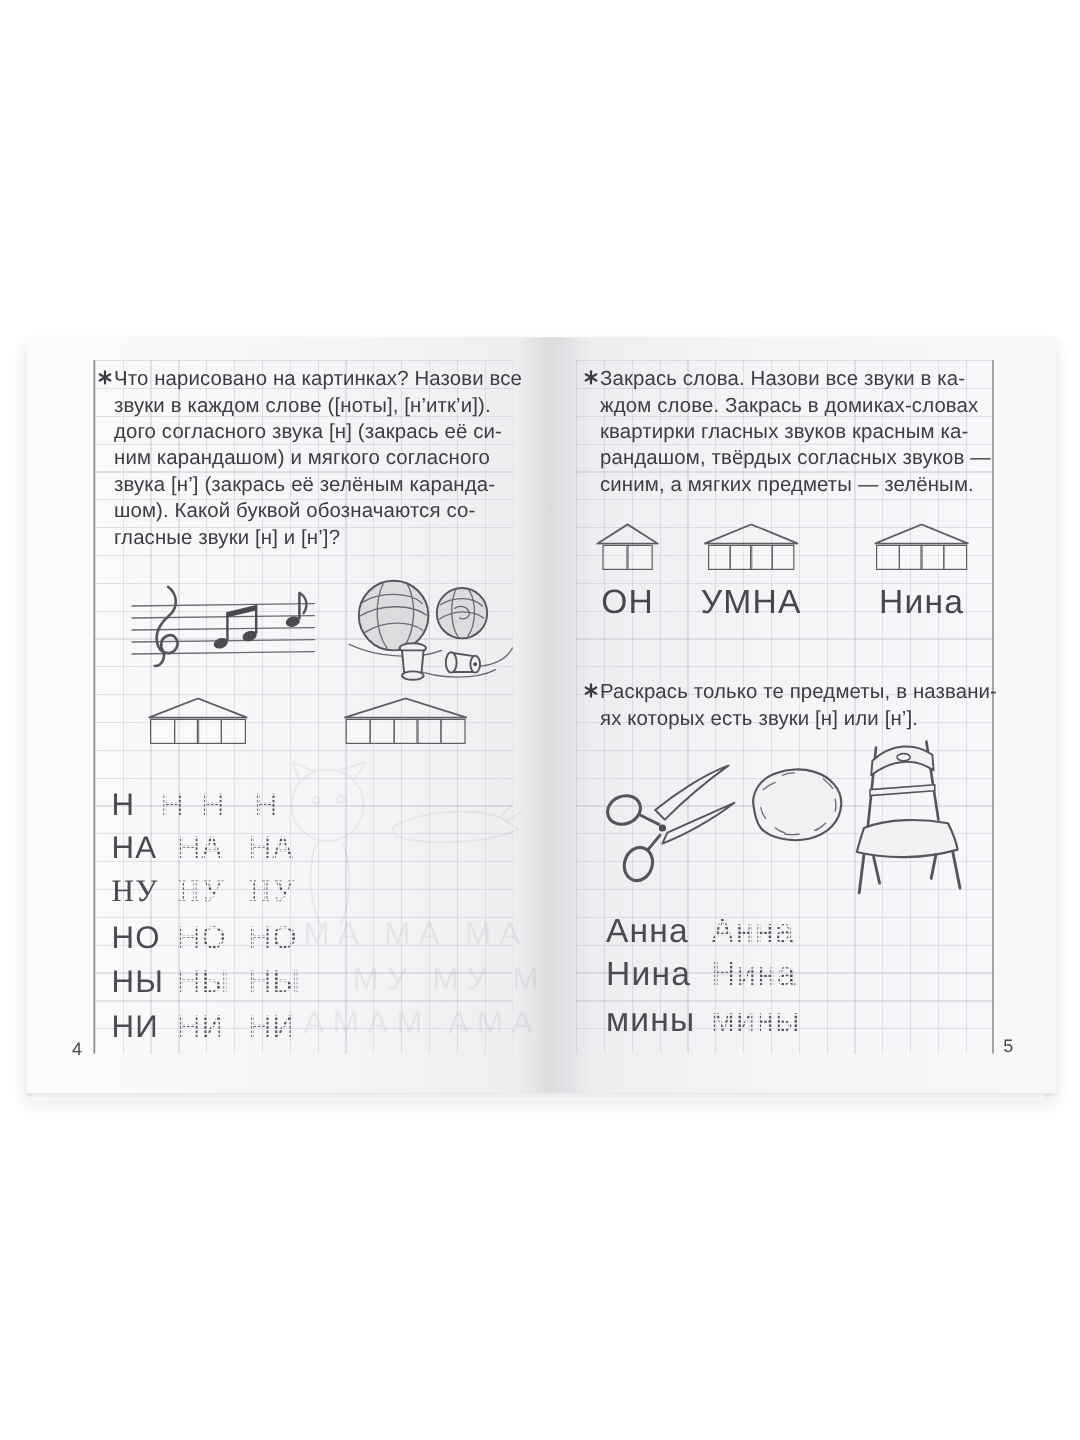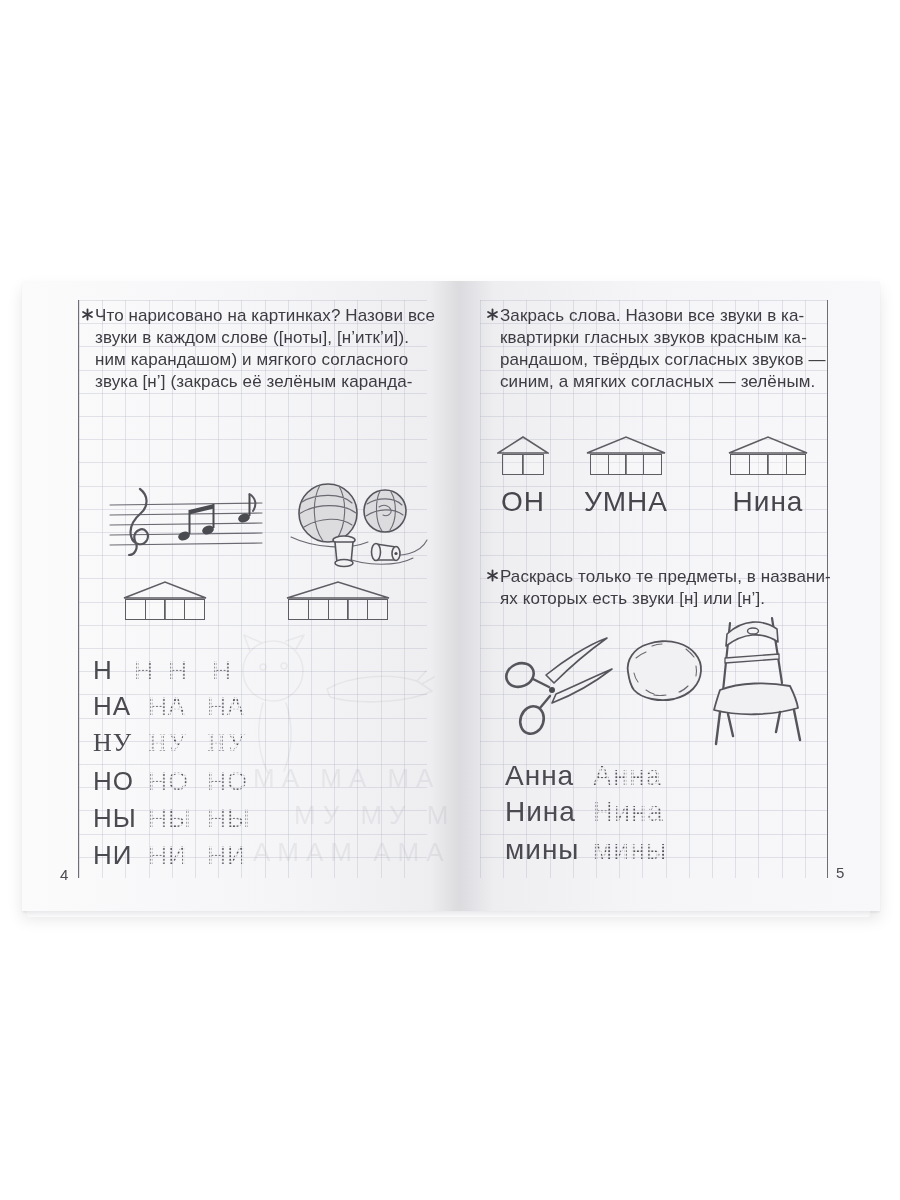--- a/index.html
+++ b/index.html
@@ -79,22 +79,25 @@
       <div class="grid-area grid-left"></div>
 
       <svg class="star" style="left:59px;top:27px" viewBox="0 0 14 14">
         <rect x="6" y="0.5" width="2" height="13" rx="1"></rect>
         <rect x="6" y="0.5" width="2" height="13" rx="1" transform="rotate(60 7 7)"></rect>
         <rect x="6" y="0.5" width="2" height="13" rx="1" transform="rotate(120 7 7)"></rect>
       </svg>
       <div class="task-lines" id="left-task-lines" style="left:73px;top:24px">
           <div class="tline">Что нарисовано на картинках? Назови все</div>
           <div class="tline">звуки в каждом слове ([ноты], [н’итк’и]).</div>
+          <div class="tline">дого согласного звука [н] (закрась её си-</div>
           <div class="tline">ним карандашом) и мягкого согласного</div>
           <div class="tline">звука [н’] (закрась её зелёным каранда-</div>
+          <div class="tline">шом). Какой буквой обозначаются со-</div>
+          <div class="tline">гласные звуки [н] и [н’]?</div>
         </div>
 
       <svg class="draw" style="left:78px;top:204px" width="170" height="82" viewBox="0 0 170 82">
         <g class="thin">
           <line x1="10" y1="20" x2="162" y2="18"></line>
             <line x1="10" y1="30" x2="162" y2="28"></line>
           <line x1="10" y1="40" x2="162" y2="38"></line>
             <line x1="10" y1="50" x2="162" y2="48"></line>
           <line x1="10" y1="60" x2="162" y2="58"></line>
         </g>
@@ -206,23 +209,24 @@
     <div class="page page-right">
       <div class="grid-area grid-right"></div>
 
       <svg class="star" style="left:34px;top:27px" viewBox="0 0 14 14">
         <rect x="6" y="0.5" width="2" height="13" rx="1"></rect>
         <rect x="6" y="0.5" width="2" height="13" rx="1" transform="rotate(60 7 7)"></rect>
         <rect x="6" y="0.5" width="2" height="13" rx="1" transform="rotate(120 7 7)"></rect>
       </svg>
       <div class="task-lines" id="right-task1-lines" style="left:48px;top:24px">
           <div class="tline">Закрась слова. Назови все звуки в ка-</div>
+          <div class="tline">ждом слове. Закрась в домиках-словах</div>
           <div class="tline">квартирки гласных звуков красным ка-</div>
           <div class="tline">рандашом, твёрдых согласных звуков —</div>
-          <div class="tline">синим, а мягких согласных — зелёным.</div>
+          <div class="tline">синим, а мягких предметы — зелёным.</div>
         </div>
 
       <div class="house" id="houseR0" style="left:45px;top:155px;width:52px">
           <svg class="roof" viewBox="0 0 52 18" preserveAspectRatio="none">
             <polygon points="1,17 26,1 51,17"></polygon>
           </svg>
           <div class="hbody">
             <span class="hcell" style="width: 20px;"></span>
             <span class="hcell" style="width: 20px;"></span>
           </div>

